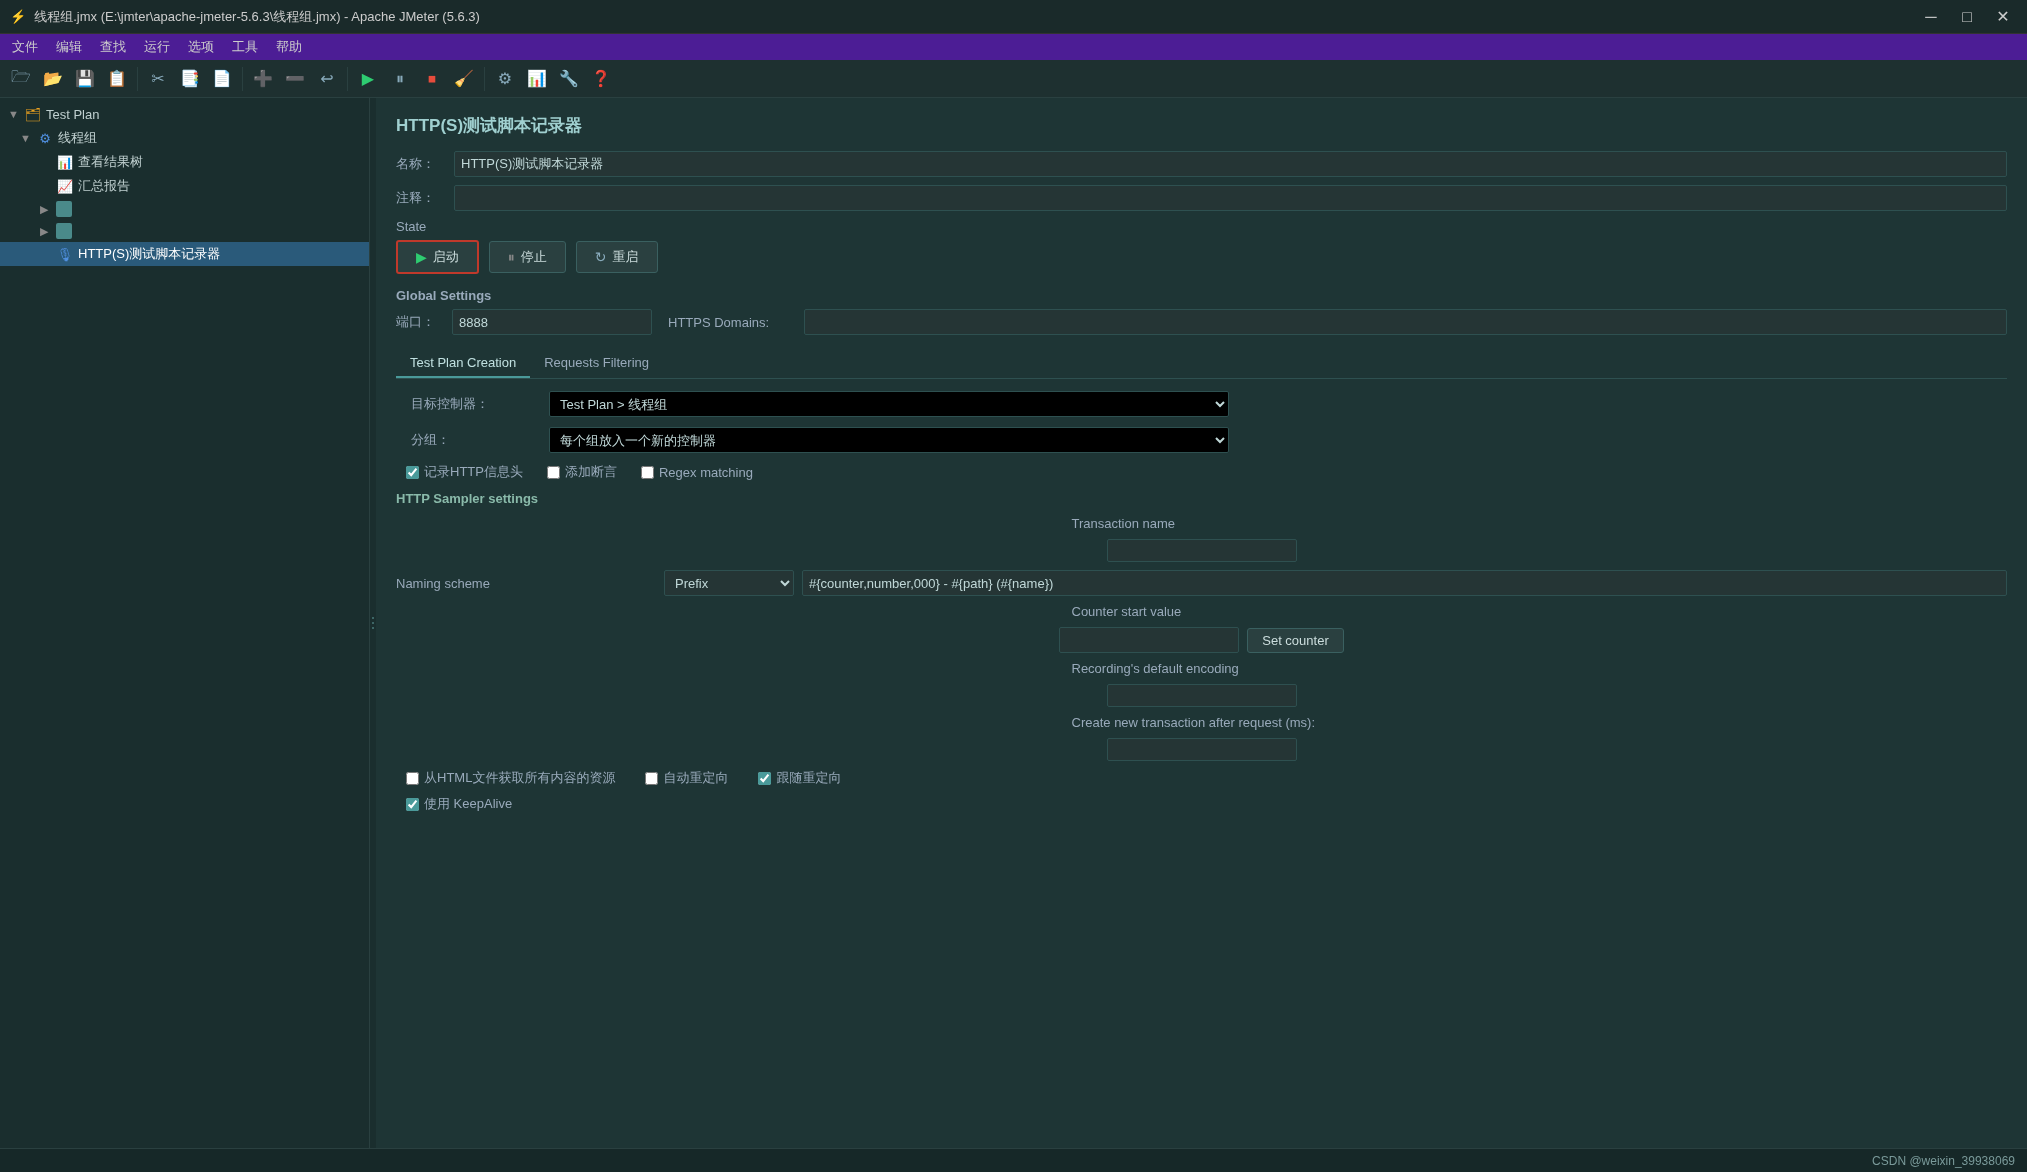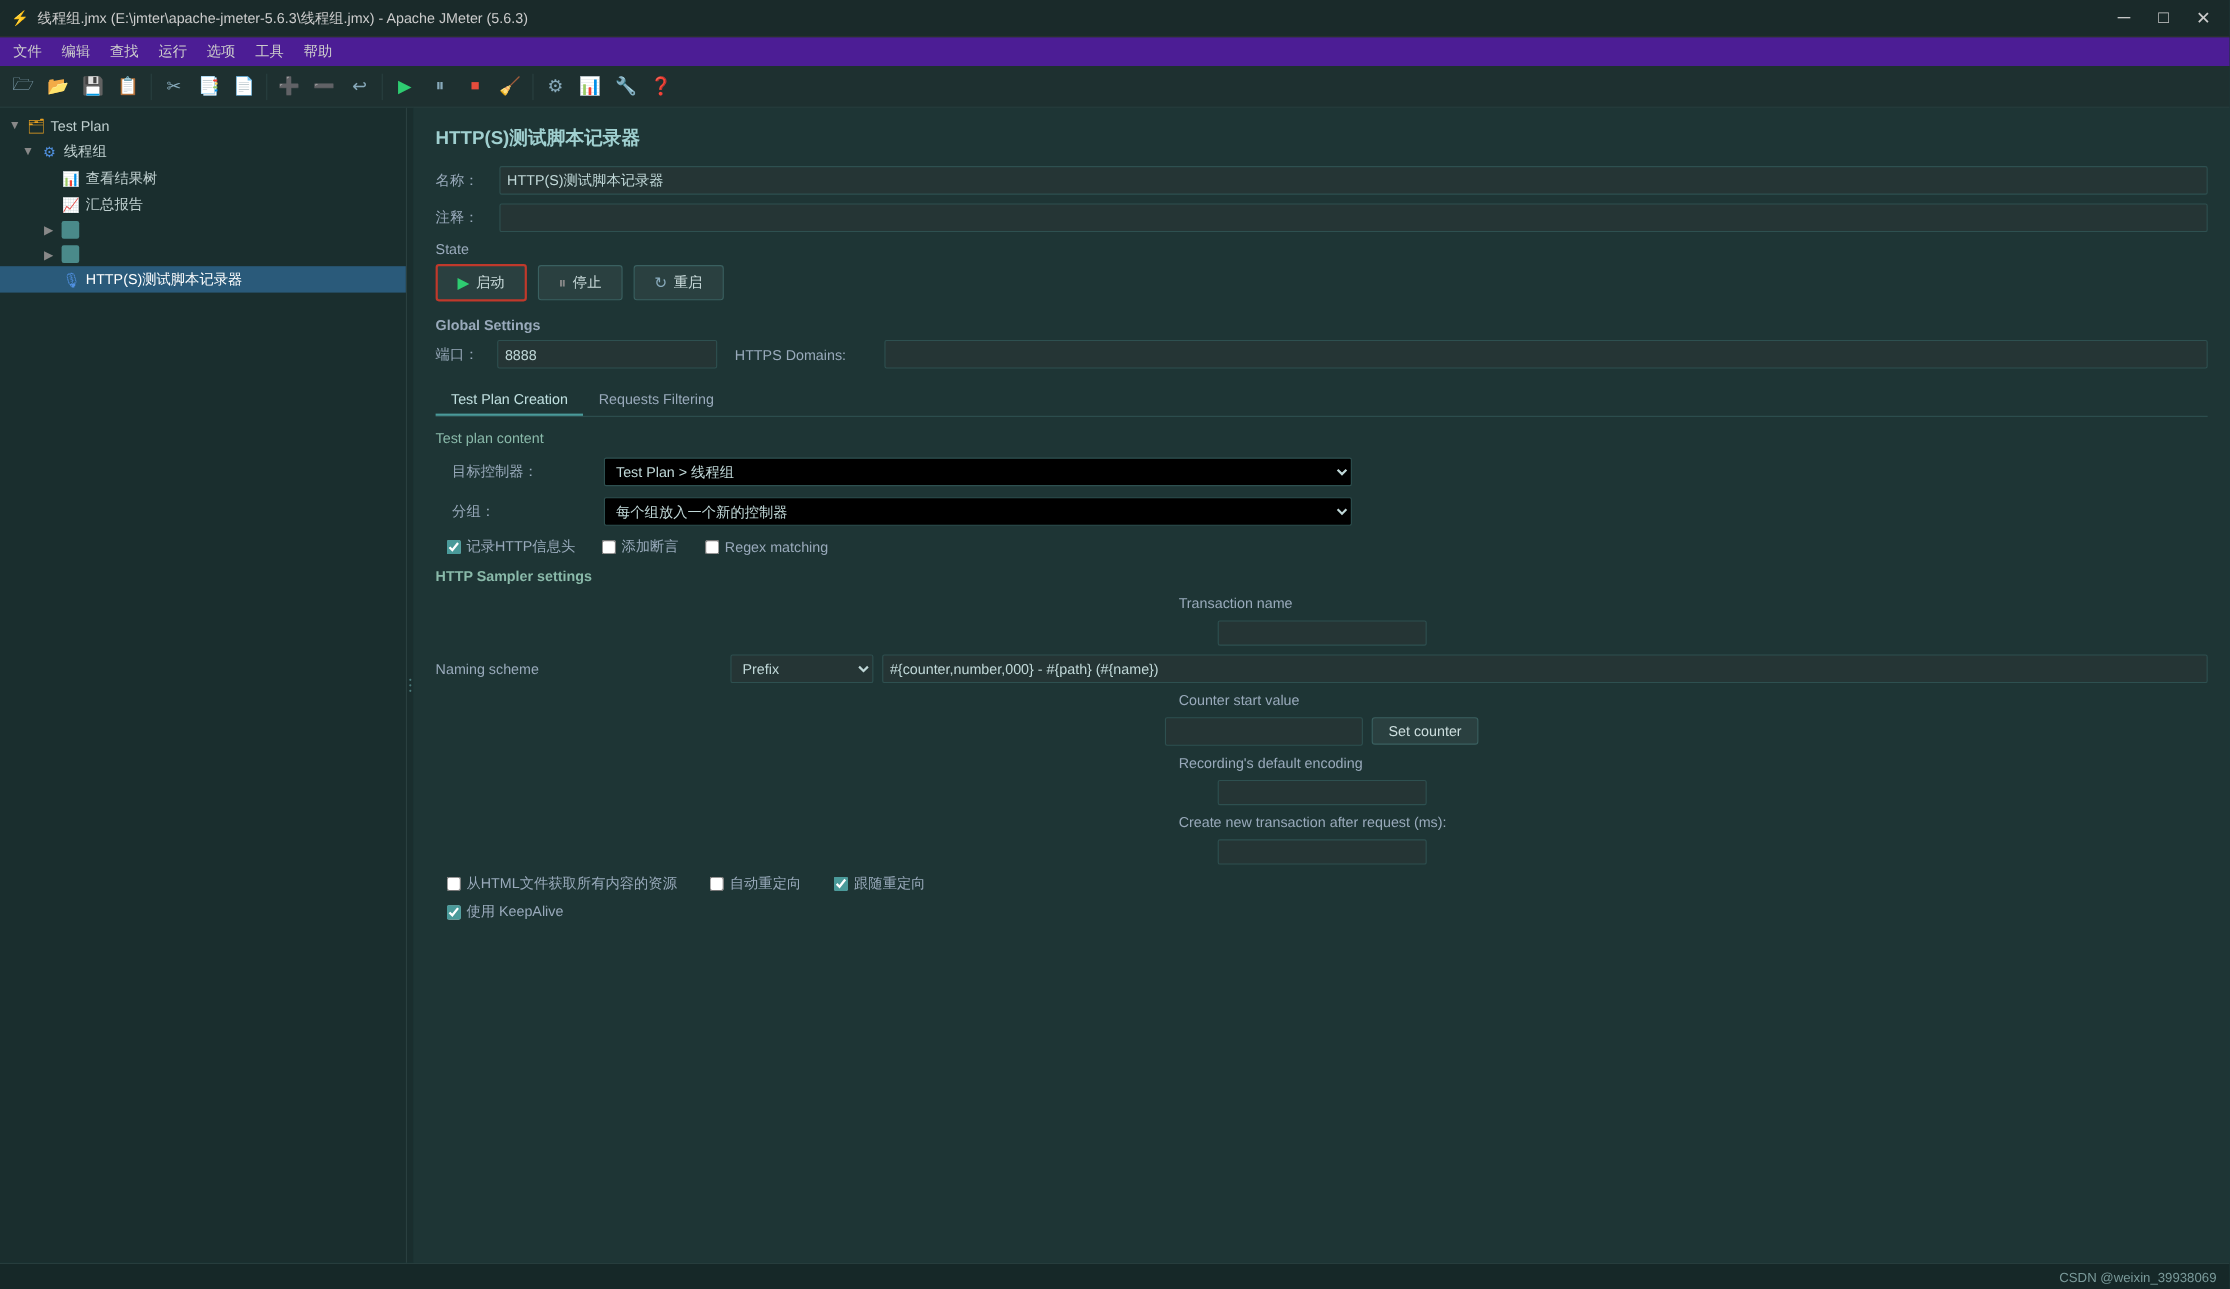--- a/index.html
+++ b/index.html
@@ -312,21 +312,21 @@
       border: 1px solid #2e5050;
       color: #c0d8d8;
       padding: 3px 6px;
       font-size: 13px;
       height: 26px;
       border-radius: 2px;
       width: 130px;
     }
     .counter-row {
       display: flex;
-      align-items: flex-start;
+      align-items: center;
       gap: 8px;
     }
     .counter-input {
       background: #253535;
       border: 1px solid #2e5050;
       color: #c0d8d8;
       padding: 3px 6px;
       font-size: 13px;
       height: 26px;
       border-radius: 2px;
@@ -545,21 +545,20 @@
         </div>
       </div>
     </div>
 
     <div class="tabs">
       <div class="tab active">Test Plan Creation</div>
       <div class="tab">Requests Filtering</div>
     </div>
 
     <div>
-      <div class="section-header">Test plan content</div>
 
       <div class="form-row">
         <span class="form-label">目标控制器：</span>
         <select class="form-select">
           <option>Test Plan &gt; 线程组</option>
         </select>
       </div>
 
       <div class="form-row">
         <span class="form-label">分组：</span>

